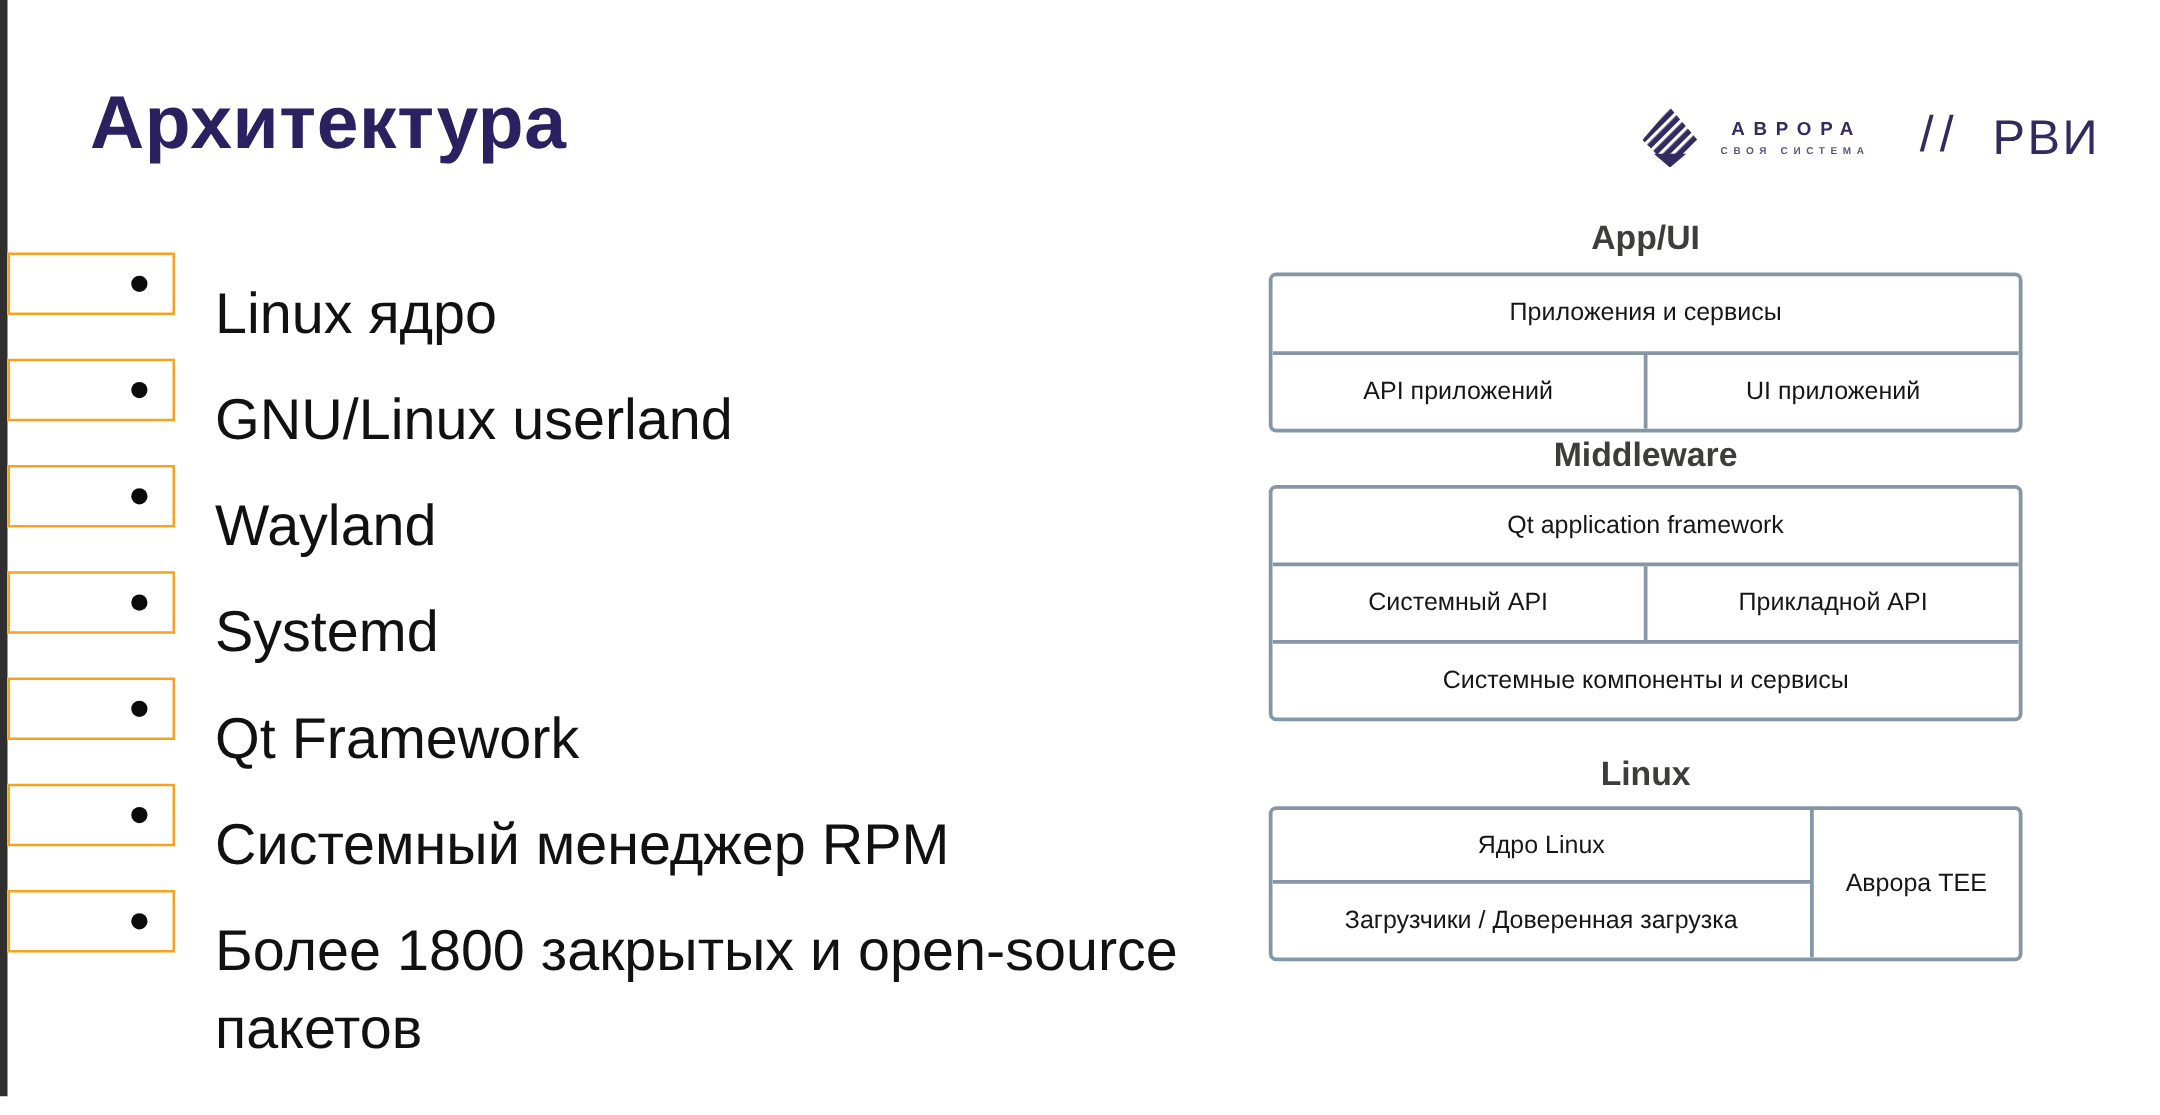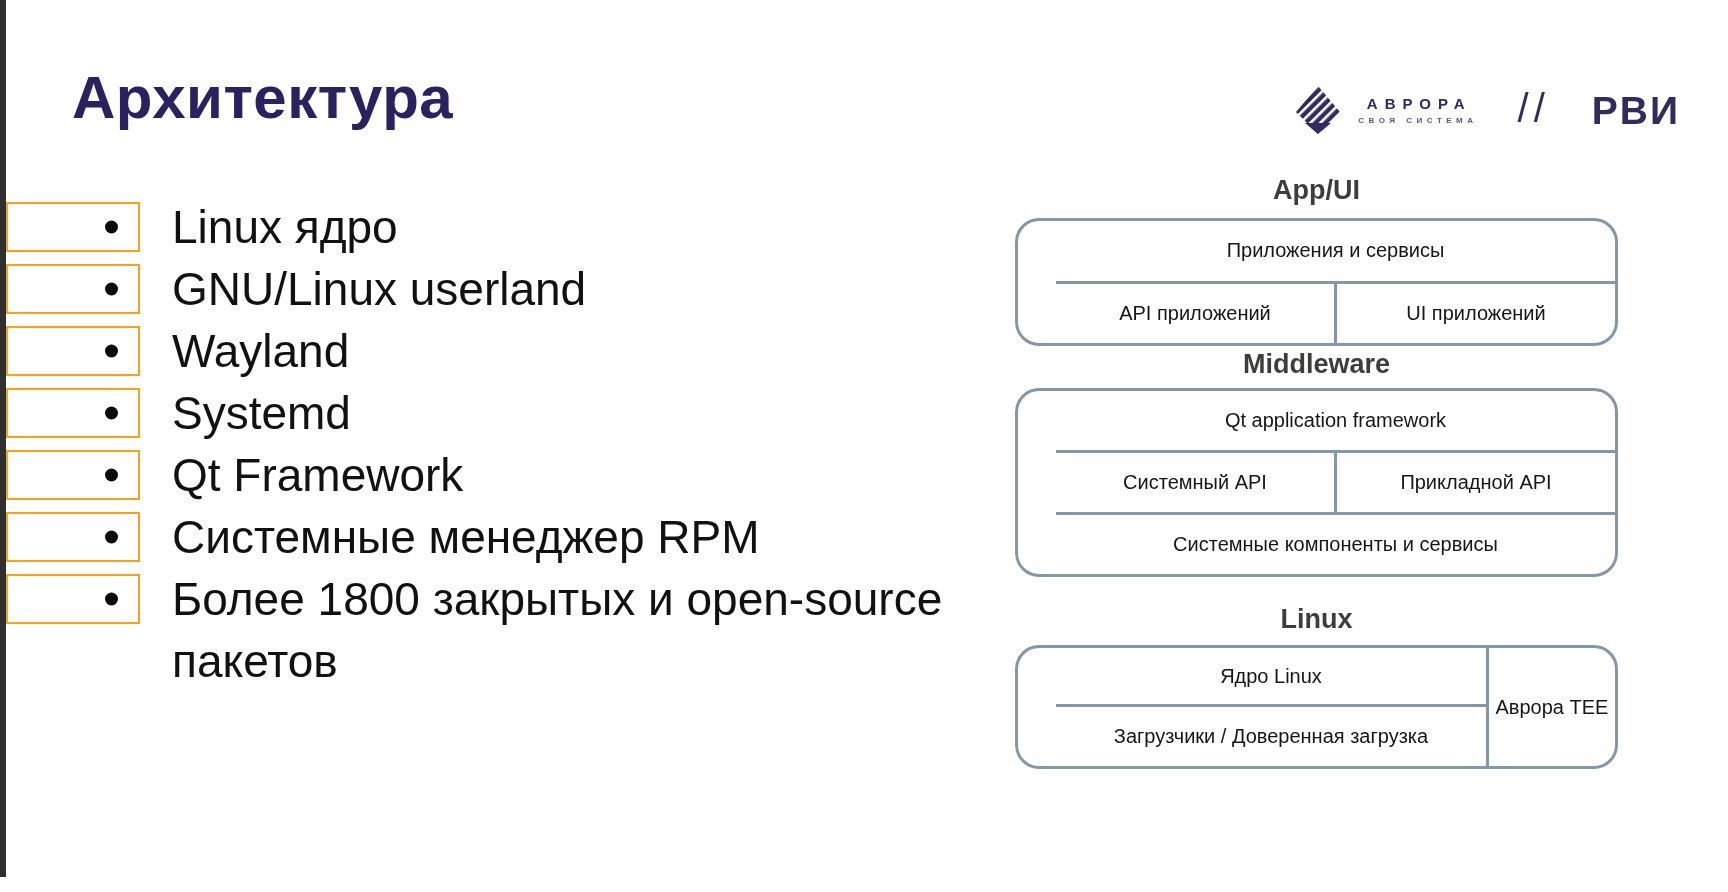--- a/index.html
+++ b/index.html
@@ -44,49 +44,49 @@
   }
   .aurora-tagline{
     margin-top:4px;font-size:8px;font-weight:bold;letter-spacing:4.5px;
     color:var(--brand-navy);opacity:.8;white-space:nowrap;text-indent:4.5px;
   }
   .logo-slashes{
     margin-left:40px;font-size:40px;font-weight:300;color:var(--brand-navy);
     letter-spacing:5px;line-height:1;transform:translateY(-2px);
   }
   .partner-name{
-    margin-left:42px;font-size:39px;font-weight:700;color:var(--brand-navy);
+    margin-left:26px;font-size:39px;font-weight:400;color:var(--brand-navy);
     letter-spacing:2px;line-height:1;
   }
 
   
   .bullets{position:absolute;left:0;top:196px;margin:0;padding:0;list-style:none;width:960px;}
   .bullet-row{
     position:relative;display:block;min-height:62px;
     padding-left:172px;font-size:46px;line-height:62px;color:var(--text-black);
   }
-  .bullet-row .bullet-text{display:inline-block;max-width:800px;}
+  .bullet-row .bullet-text{display:inline-block;max-width:800px;margin-top:23px;}
   .marker-box{
     position:absolute;left:6px;top:6px;width:134px;height:50px;
     border:2.5px solid var(--accent-orange);background:#fff;
   }
   .marker-box .dot{
     position:absolute;right:20px;top:50%;transform:translateY(-50%);
     width:13px;height:13px;border-radius:50%;background:#0b0b0b;
   }
 
   
   .diagram{position:absolute;left:1015px;top:172px;width:603px;}
   .sec-title{
     text-align:center;font-size:27px;font-weight:bold;color:var(--section-title-gray);
     height:36px;line-height:36px;
   }
   .sec-box{
-    border:3px solid var(--diagram-line);border-radius:24px;overflow:hidden;
-    background:#fff;display:flex;flex-direction:column;padding-left:38px;
+    border:3px solid var(--diagram-line);border-radius:6px;overflow:hidden;
+    background:#fff;display:flex;flex-direction:column;
   }
   .box-appui{margin-top:10px;height:128px;}
   .title-middleware{}
   .box-middleware{margin-top:6px;height:189px;}
   .title-kernel{margin-top:24px;}
   .box-kernel{margin-top:8px;height:124px;display:grid;
     grid-template-columns:430px 1fr;grid-template-rows:1fr 1fr;}
   .d-row{flex:1;display:flex;min-height:0;}
   .d-row + .d-row{border-top:3px solid var(--diagram-line);}
   .d-cell{
@@ -160,21 +160,21 @@
     <li class="bullet-row">
       <span class="marker-box">
           <span class="dot"></span>
         </span>
       <span class="bullet-text">Qt Framework</span>
     </li>
     <li class="bullet-row">
       <span class="marker-box">
           <span class="dot"></span>
         </span>
-      <span class="bullet-text">Системные менеджер RPM</span>
+      <span class="bullet-text">Системный менеджер RPM</span>
     </li>
     <li class="bullet-row">
       <span class="marker-box">
           <span class="dot"></span>
         </span>
       <span class="bullet-text">Более 1800 закрытых и open-source пакетов</span>
     </li>
   </ul>
 
   <div class="diagram">

